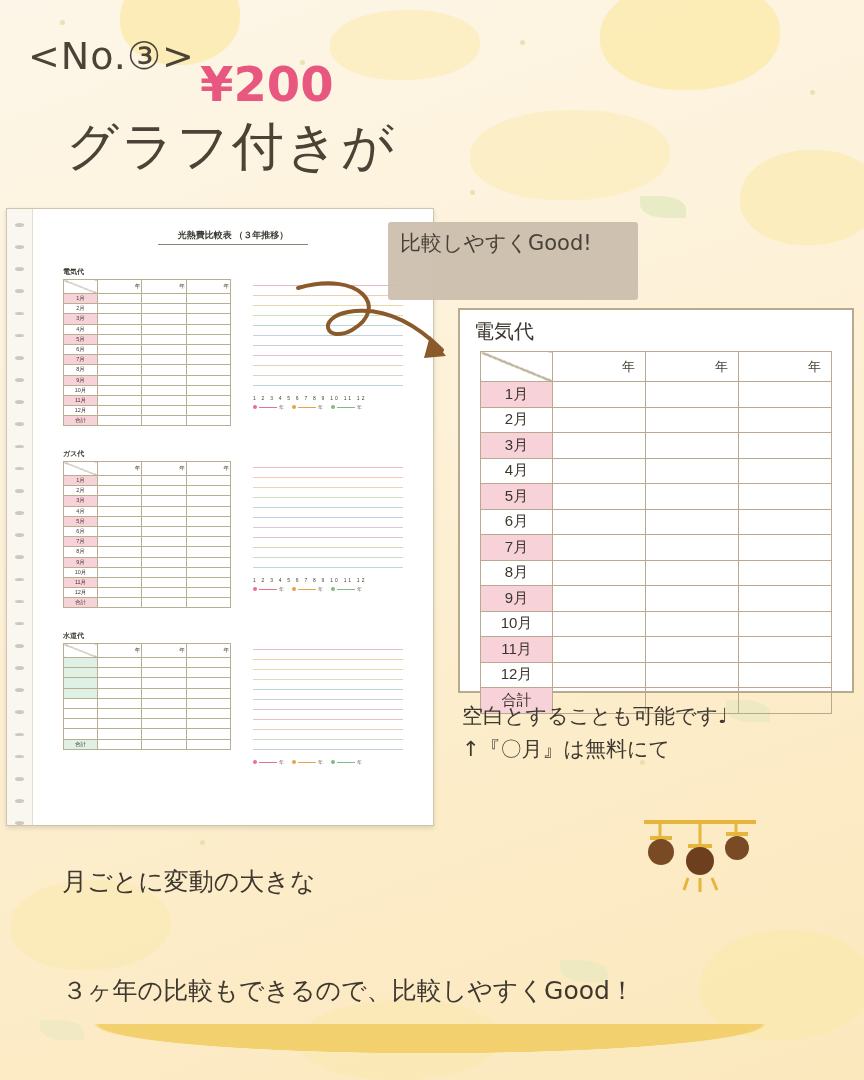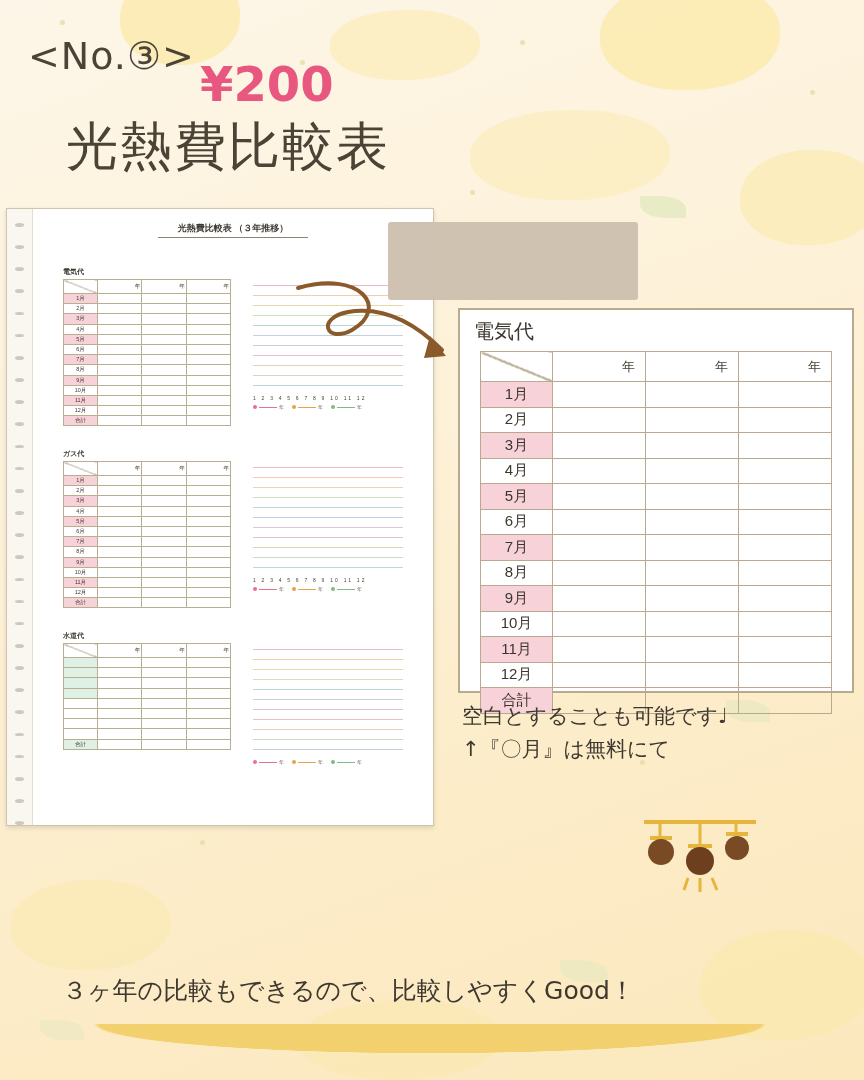--- a/index.html
+++ b/index.html
@@ -41,21 +41,21 @@
     position:absolute; left:6px; top:208px; width:428px; height:618px;
     background:#fff; border:1px solid #cfc4ae;
     box-shadow:0 2px 5px rgba(0,0,0,.12);
     display:flex;
   }
   .binder {
     width:26px; background:#faf7f0; border-right:1px solid #e3ddd0;
     display:flex; flex-direction:column; align-items:center; padding-top:14px; gap:18.5px;
   }
   .ring { width:9px; height:9px; border-radius:50%; background:#cfc9bd; }
-  .page-body { flex:1; position:relative; padding:7px 10px 8px 10px; }
+  .page-body { flex:1; position:relative; padding:14px 10px 8px 10px; }
   .page-title {
     text-align:center; font-size:9px; color:#3c3a33; font-weight:bold;
     border-bottom:1px solid #8c8470; width:150px; margin:6px auto 10px auto; padding-bottom:2px;
   }
   .mini-block { position:absolute; }
   .mini-label { font-size:7px; font-weight:bold; color:#3c3a33; margin-bottom:2px; }
   table.mini { border-collapse:collapse; width:168px; }
   table.mini td { border:1px solid #b9ad94; height:10.2px; font-size:5.5px; padding:0 1px; color:#41392c; }
   table.mini td.mon { width:34px; text-align:center; }
   table.mini td.hd { height:14px; text-align:center; }
@@ -139,21 +139,21 @@
   <div class="dot" style="left:810px;top:90px;"></div>
   <div class="dot" style="left:470px;top:190px;"></div>
   <div class="dot" style="left:800px;top:420px;"></div>
   <div class="dot" style="left:640px;top:760px;"></div>
   <div class="dot" style="left:200px;top:840px;"></div>
   <div class="dot" style="left:470px;top:1040px;"></div>
 </div>
 
 <div class="hdr-line1">&lt;No.③&gt;</div>
 <div class="price">¥200</div>
-<div class="hdr-title">光熱費比較表</div>
+<div class="hdr-title">グラフ付きが</div>
 
 <div class="page-shot">
   <div class="binder">
     <div class="ring"></div>
     <div class="ring"></div>
     <div class="ring"></div>
     <div class="ring"></div>
     <div class="ring"></div>
     <div class="ring"></div>
     <div class="ring"></div>
@@ -526,20 +526,21 @@
             <span class="lgdot" style="background:#7cba86"></span>
             <span class="lgline" style="background:#7cba86"></span>
             <span>年</span>
           </div>
       </div>
     </div>
   </div>
 </div>
 
 <div class="callout">
+  <div>比較しやすくGood!</div>
 </div>
 
 <svg class="arrow-svg" width="180" height="110" viewBox="0 0 180 110">
   <path d="M8 10 C70 -8 100 30 62 52 C36 66 26 40 58 34 C100 27 132 52 152 72" fill="none" stroke="#8a5a2a" stroke-width="4" stroke-linecap="round"></path>
   <path d="M140 58 L156 78 L134 80 Z" fill="#8a5a2a"></path>
 </svg>
 
 <div class="zoom-card">
   <div class="zoom-title">電気代</div>
   <table class="big">
@@ -641,15 +642,16 @@
   <path d="M4 10 H116" stroke="#e6b53c" stroke-width="4" fill="none"></path>
   <path d="M20 10 V26 M60 10 V34 M96 10 V22" stroke="#e6b53c" stroke-width="3"></path>
   <path d="M10 26 H32 M48 34 H72 M86 22 H108" stroke="#e6b53c" stroke-width="4"></path>
   <circle cx="21" cy="40" r="13" fill="#7a4a24"></circle>
   <circle cx="60" cy="49" r="14" fill="#6e3f1e"></circle>
   <circle cx="97" cy="36" r="12" fill="#7a4a24"></circle>
   <path d="M48 66 L44 78 M60 66 L60 80 M72 66 L77 78" stroke="#e6b53c" stroke-width="3"></path>
 </svg>
 
 <div class="copy">
+  <div>月ごとに変動の大きな</div>
 </div>
 <div class="copy2">３ヶ年の比較もできるので、比較しやすくGood！</div>
 <div class="swoosh"></div>
 
 </body></html>

